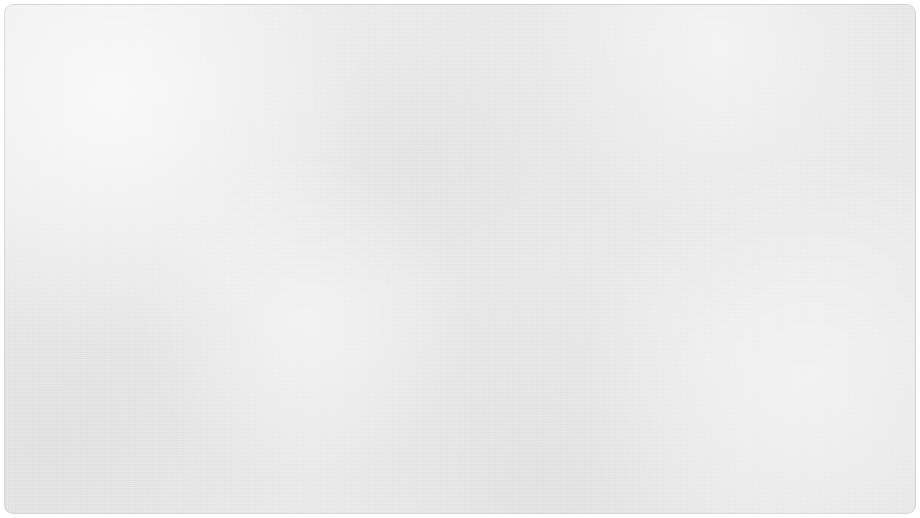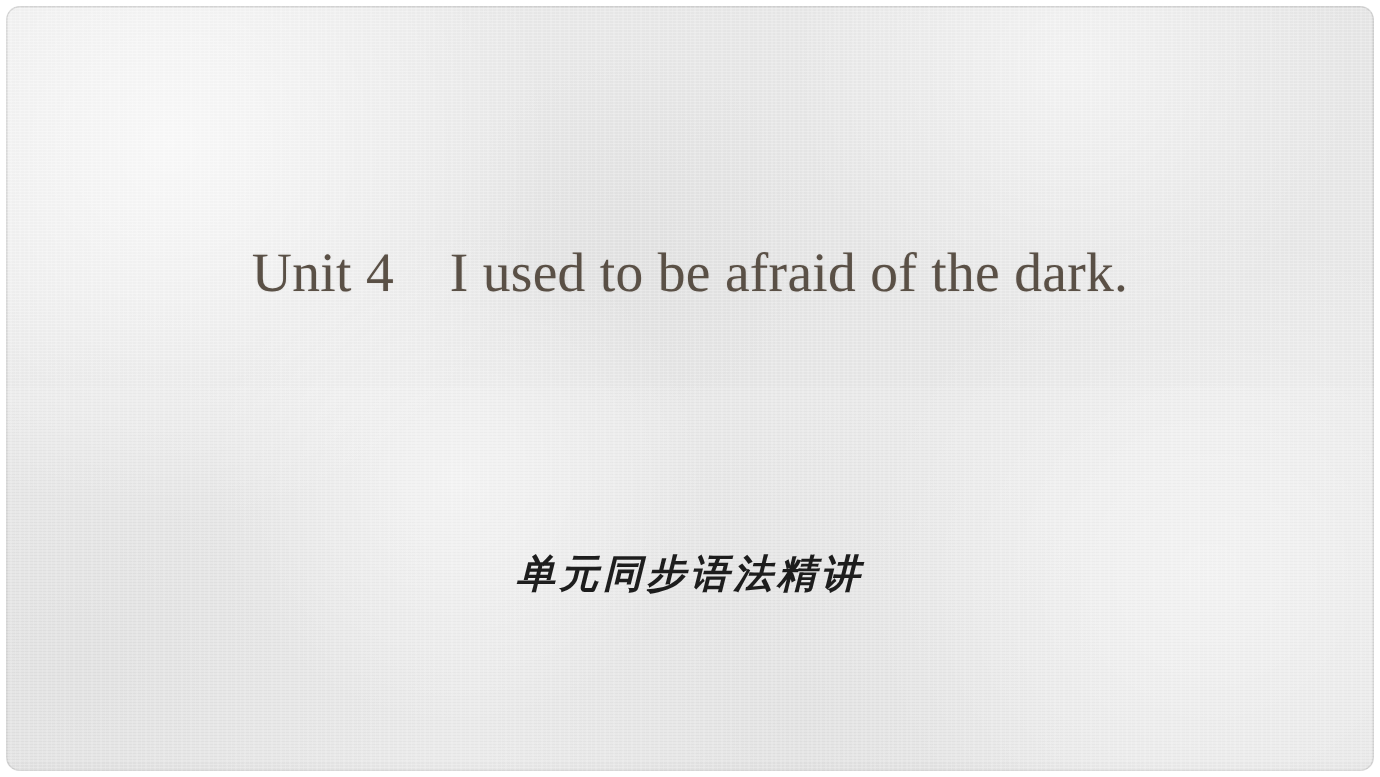--- a/index.html
+++ b/index.html
@@ -121,21 +121,19 @@
 </head>
 <body>
 
 <div id="slide-root">
 
   <div id="slide-canvas">
     <div id="slide-texture"></div>
 
     <div id="content">
 
-      <h1 class="unit-title">Unit 4　I used to be afraid of the dark.</h1>
 
 
-      <div class="subtitle-line">单元同步语法精讲</div>
 
     </div>
   </div>
 
 </div>
 
 </body></html>

